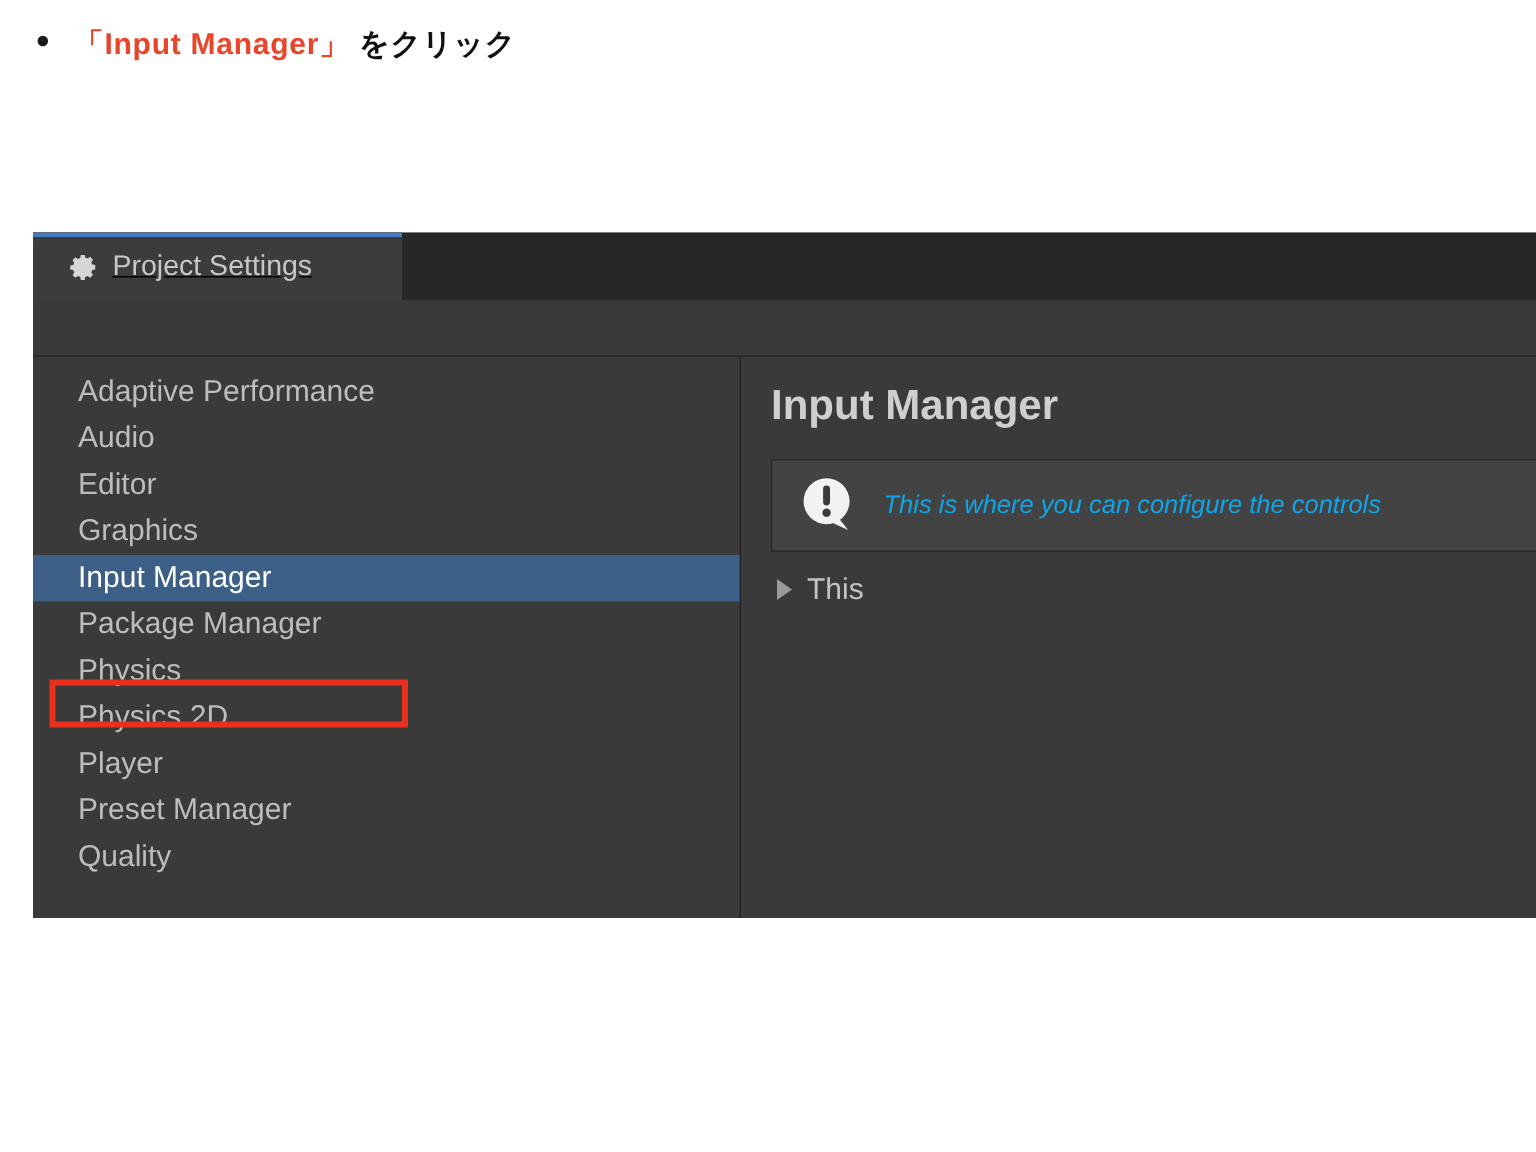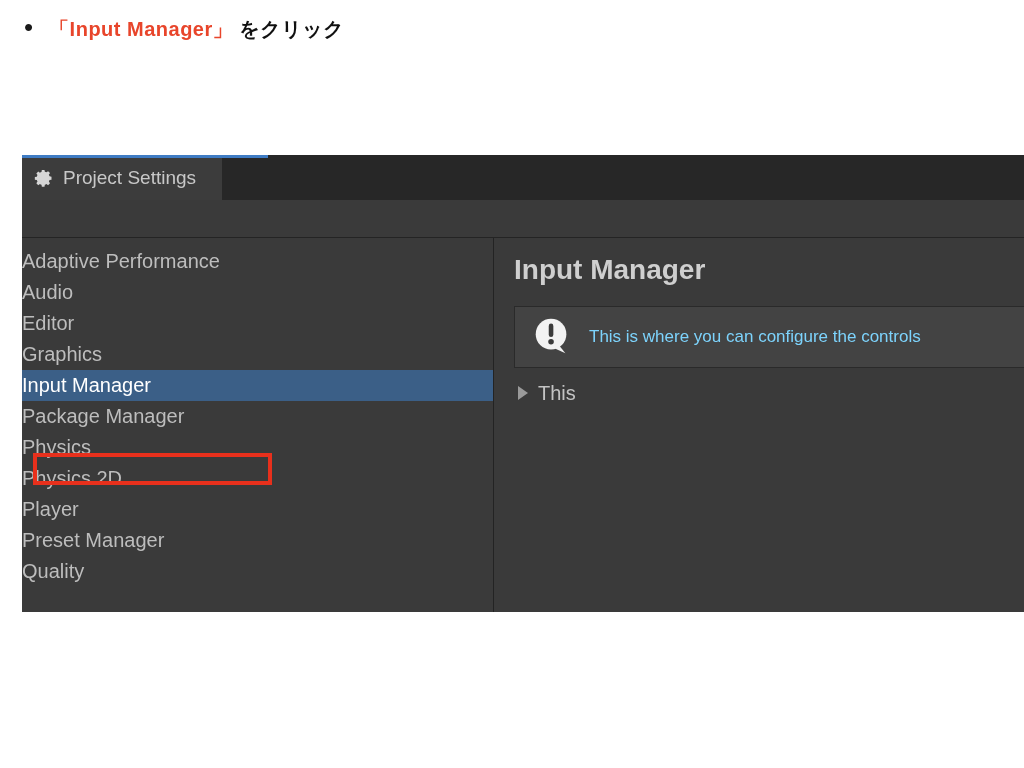--- a/index.html
+++ b/index.html
@@ -56,27 +56,28 @@
   
   .tab-strip {
     position: relative;
     height: 45px;
     background: #272727;
   }
   .tab-active {
     position: absolute;
     left: 0;
     top: 0;
-    width: 200px;
+    width: 246px;
     height: 45px;
     background: #3c3c3c;
     display: flex;
     align-items: center;
-    padding-left: 12px;
-    box-sizing: border-box;
+    padding-left: 24px;
+    box-sizing: border-box;
+    text-decoration: underline;
   }
   .tab-accent {
     position: absolute;
     left: 0;
     top: 0;
     width: 246px;
     height: 3px;
     background: #3f7cc4;
   }
   .tab-gear {
@@ -110,20 +111,21 @@
     width: 472px;
     flex: 0 0 472px;
     background: #3a3a3a;
     border-right: 1px solid #232323;
     padding-top: 8px;
     box-sizing: border-box;
   }
   .sidebar-item {
     height: 31px;
     line-height: 31px;
+    padding-left: 30px;
     font-size: 20px;
     color: #bdbdbd;
     white-space: nowrap;
     box-sizing: border-box;
   }
   .sidebar-item.selected {
     background: #3b5f87;
     color: #ffffff;
   }
 
@@ -168,22 +170,23 @@
   }
   .help-icon {
     width: 46px;
     height: 46px;
     flex: 0 0 auto;
     margin-right: 14px;
     display: block;
   }
   .help-text {
     font-size: 17px;
-    color: #7dd3fc;
-    white-space: nowrap;
+    color: #0ea5e9;
+    white-space: nowrap;
+    font-style: italic;
   }
   .foldout-row {
     display: flex;
     align-items: center;
     margin-top: 12px;
     height: 26px;
   }
   .foldout-arrow {
     width: 0;
     height: 0;

